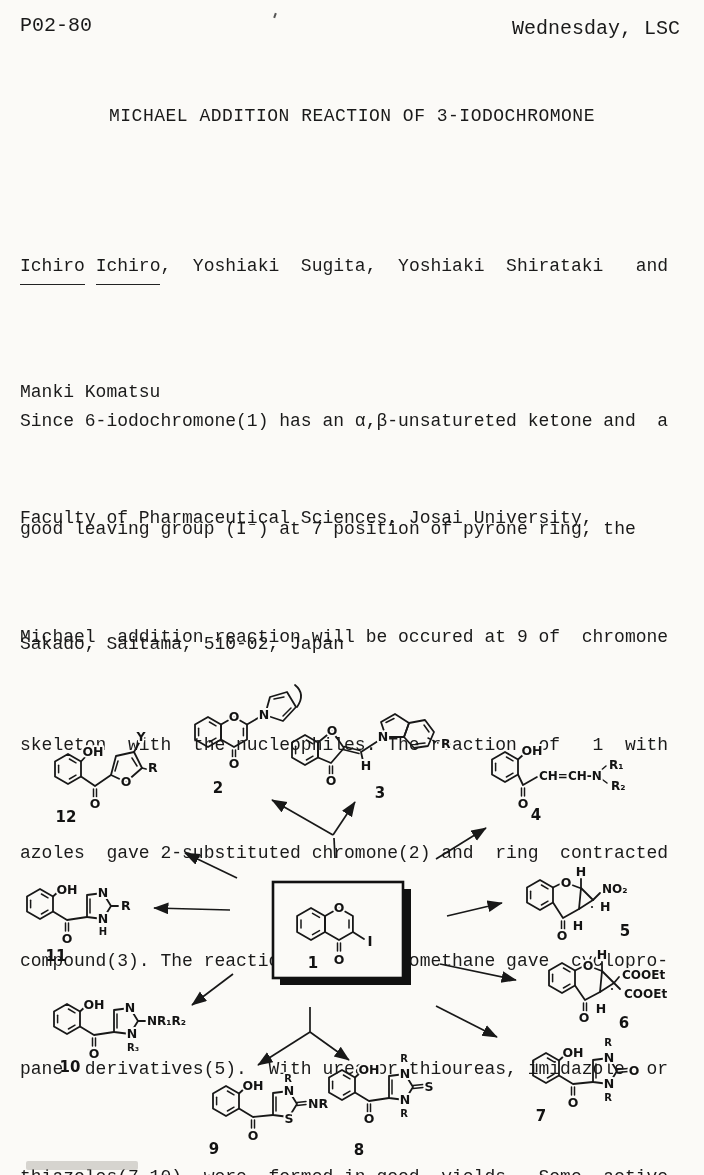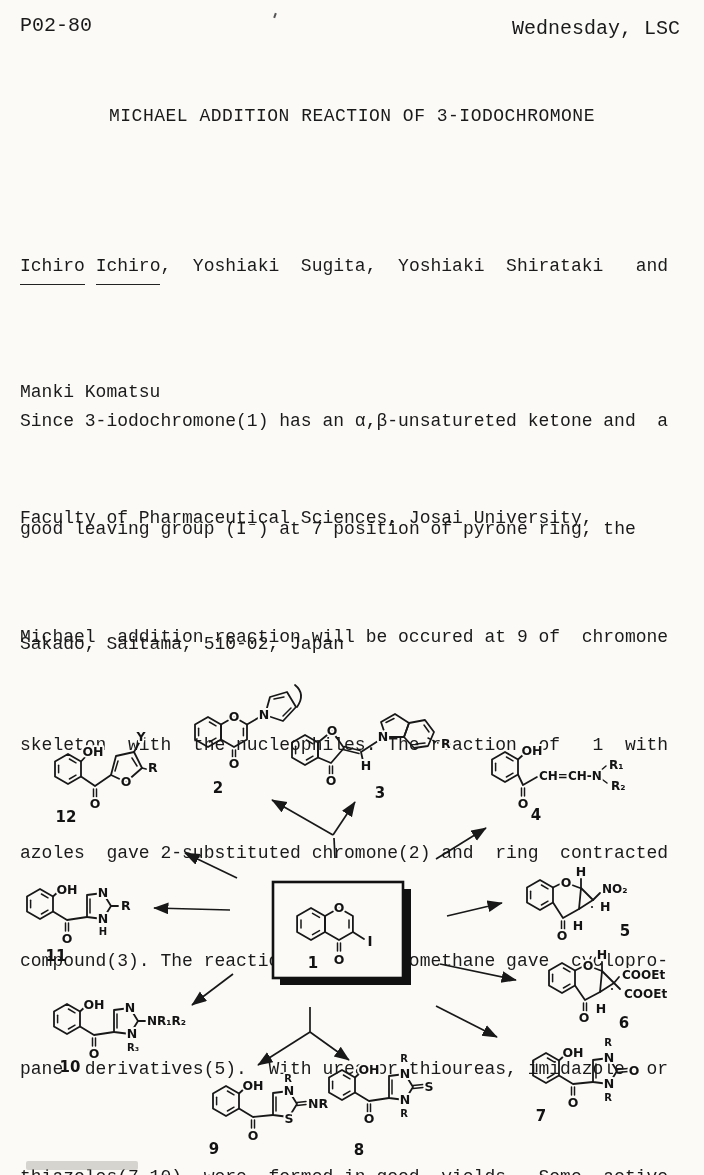--- a/index.html
+++ b/index.html
@@ -43,21 +43,21 @@
 <div class="typed title">MICHAEL ADDITION REACTION OF 3-IODOCHROMONE</div>
 
 <div class="typed authors">
   <div><span class="uline">Ichiro</span><span> </span><span class="uline">Ichiro</span><span>,  Yoshiaki  Sugita,  Yoshiaki  Shirataki   and</span></div>
   <div>Manki Komatsu</div>
   <div>Faculty of Pharmaceutical Sciences, Josai University,</div>
   <div>Sakado, Saitama, 510-02, Japan</div>
 </div>
 
 <div class="typed abstract">
-  <div>Since 3-iodochromone(1) has an α,β-unsatureted ketone and  a</div>
+  <div>Since 6-iodochromone(1) has an α,β-unsatureted ketone and  a</div>
   <div>good leaving group (I⁻) at 7 position of pyrone ring, the</div>
   <div>Michael  addition reaction will be occured at 9 of  chromone</div>
   <div>skeleton  with  the nucleophiles. The reaction  of   1  with</div>
   <div>azoles  gave 2-substituted chromone(2) and  ring  contracted</div>
   <div>compound(3). The reaction with nitoromethane gave  cyclopro-</div>
   <div>pane  derivatives(5).  With urea or thioureas, imidazole  or</div>
   <div>thiazoles(7-10)  were  formed in good  yields.  Some  active</div>
   
   
 </div>

